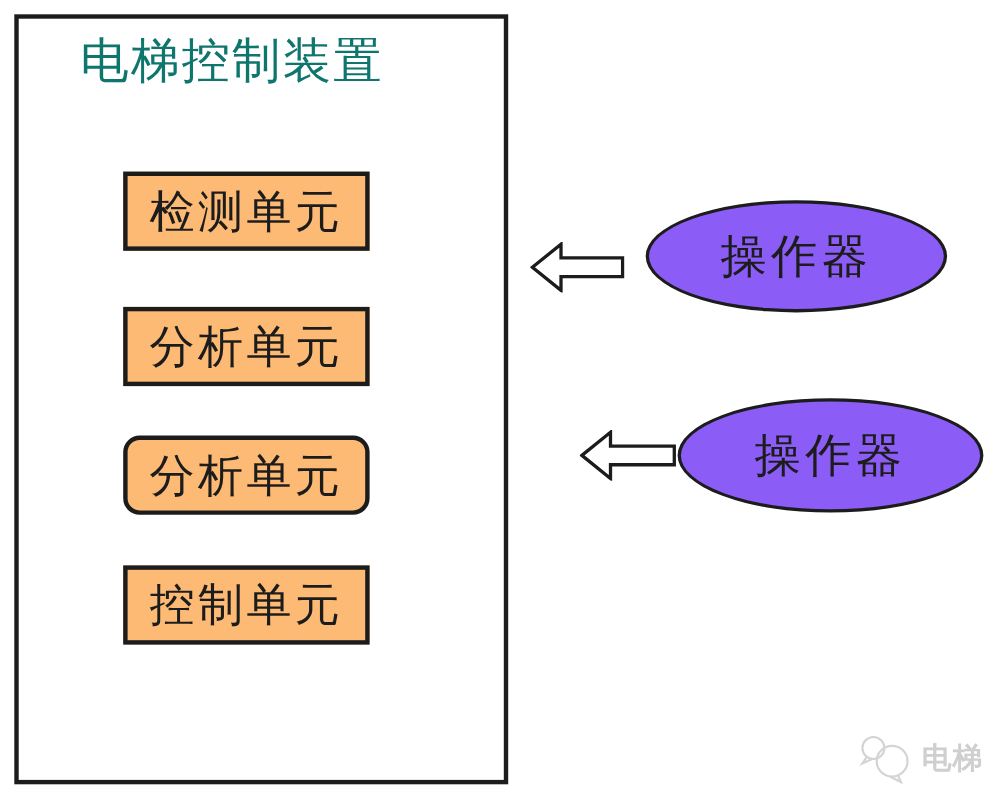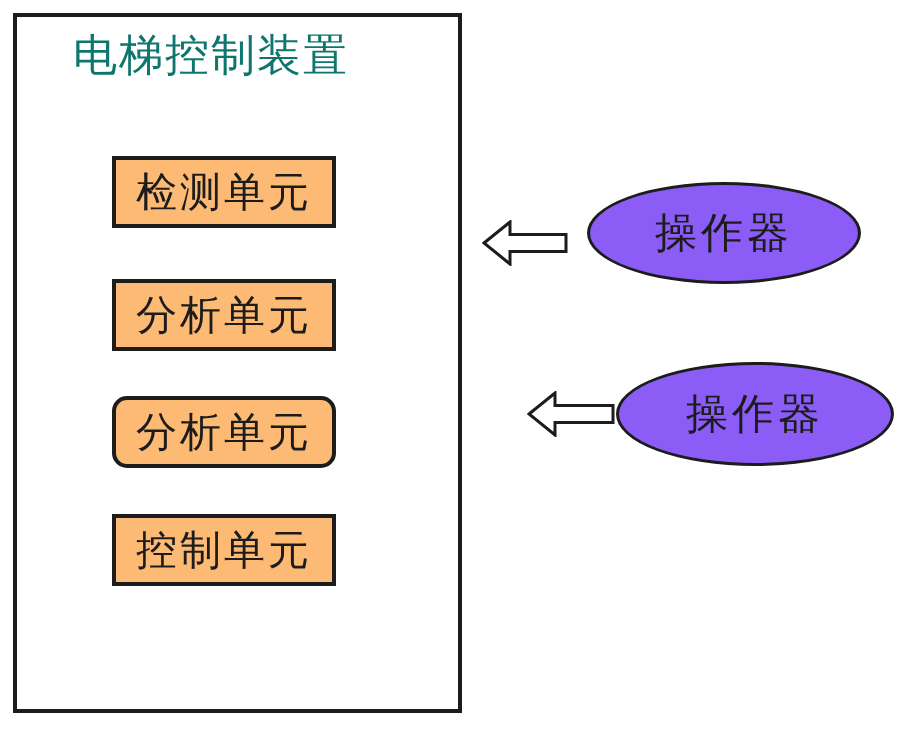--- a/index.html
+++ b/index.html
@@ -118,14 +118,25 @@
     <span>操作器</span>
   </div>
 
   <svg class="arrow a2" width="88" height="46" viewBox="0 0 88 46">
     <polygon points="2,23 28,2 28,14.5 86,14.5 86,31.5 28,31.5 28,44" fill="#ffffff" stroke="#1c1c1c" stroke-width="3" stroke-linejoin="miter"></polygon>
   </svg>
   <div class="operator op2">
     <span>操作器</span>
   </div>
 
+  <div class="watermark">
+    <svg width="50" height="48" viewBox="0 0 50 48">
+      <g fill="none" stroke="#d4d4d4" stroke-width="2">
+        <circle cx="13" cy="15" r="10"></circle>
+        <path d="M7 23 L3 29 L12 25"></path>
+        <circle cx="30" cy="27" r="14"></circle>
+        <path d="M35 39 L38 46 L28 41"></path>
+      </g>
+    </svg>
+    <span>电梯</span>
+  </div>
 
 </div>
 
 </body></html>

